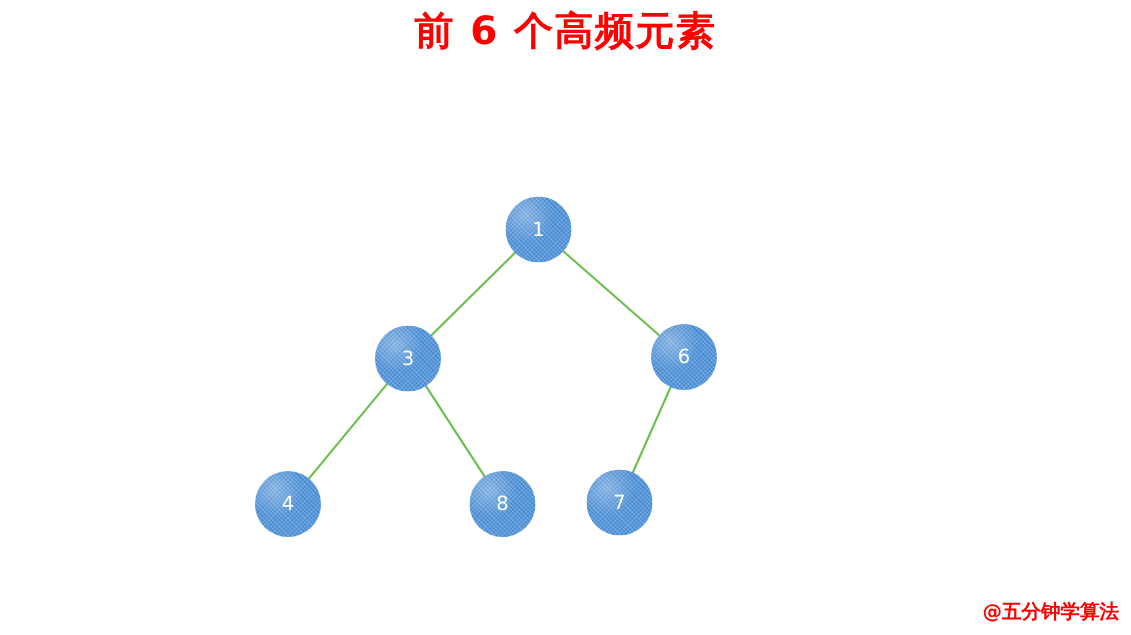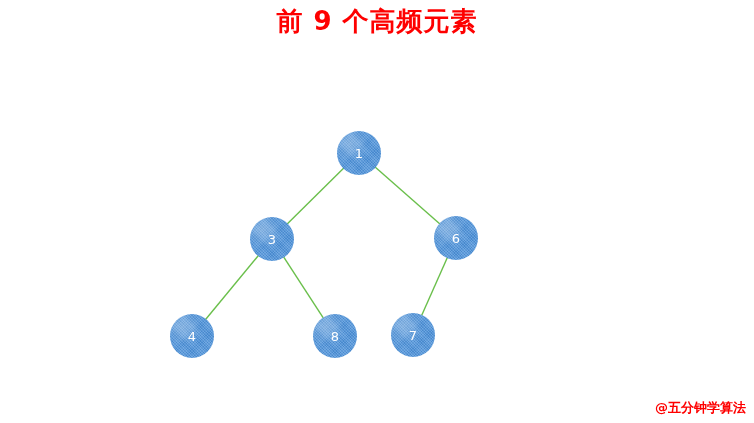--- a/index.html
+++ b/index.html
@@ -89,21 +89,21 @@
     white-space: nowrap;
     font-family: "DejaVu Sans", "Liberation Sans", sans-serif;
     text-align: right;
   }
 </style>
 </head>
 <body>
 
 <div id="canvas">
 
-  <div id="title">前 9 个高频元素</div>
+  <div id="title">前 6 个高频元素</div>
 
   <div id="tree">
     <svg id="edges" viewBox="0 0 754 423" width="754" height="423">
         <line x1="344.06517332614305" y1="167.7631619994448" x2="286.93482667385695" y2="224.2368380005552" stroke="#6abf4b" stroke-width="1.4"></line>
         <line x1="374.7940198836651" y1="166.84012051661372" x2="440.2059801163349" y2="224.15987948338628" stroke="#6abf4b" stroke-width="1.4"></line>
         <line x1="258.6384425909356" y1="255.2008883584906" x2="205.3615574090644" y2="319.7991116415094" stroke="#6abf4b" stroke-width="1.4"></line>
         <line x1="283.4383728366384" y1="256.6114629389512" x2="323.5616271633616" y2="318.3885370610488" stroke="#6abf4b" stroke-width="1.4"></line>
         <line x1="447.4894597866086" y1="257.1981953650922" x2="421.5105402133914" y2="315.8018046349078" stroke="#6abf4b" stroke-width="1.4"></line>
       </svg>
     <div id="nodes-layer">

